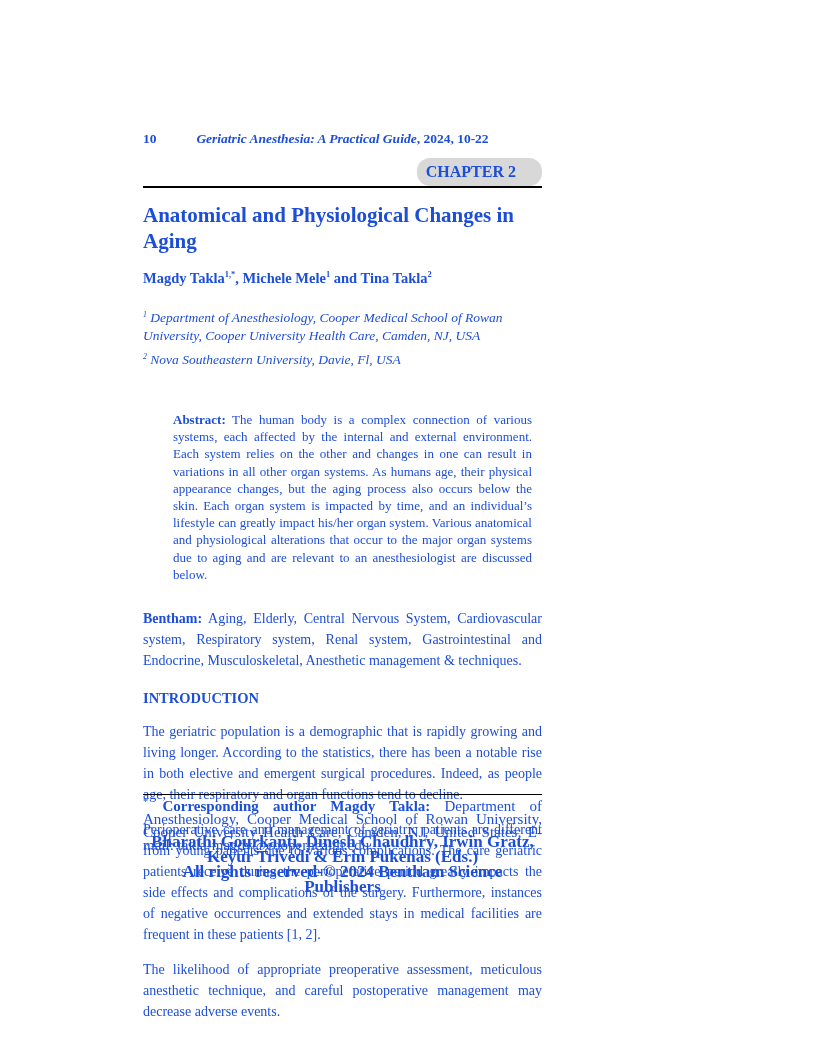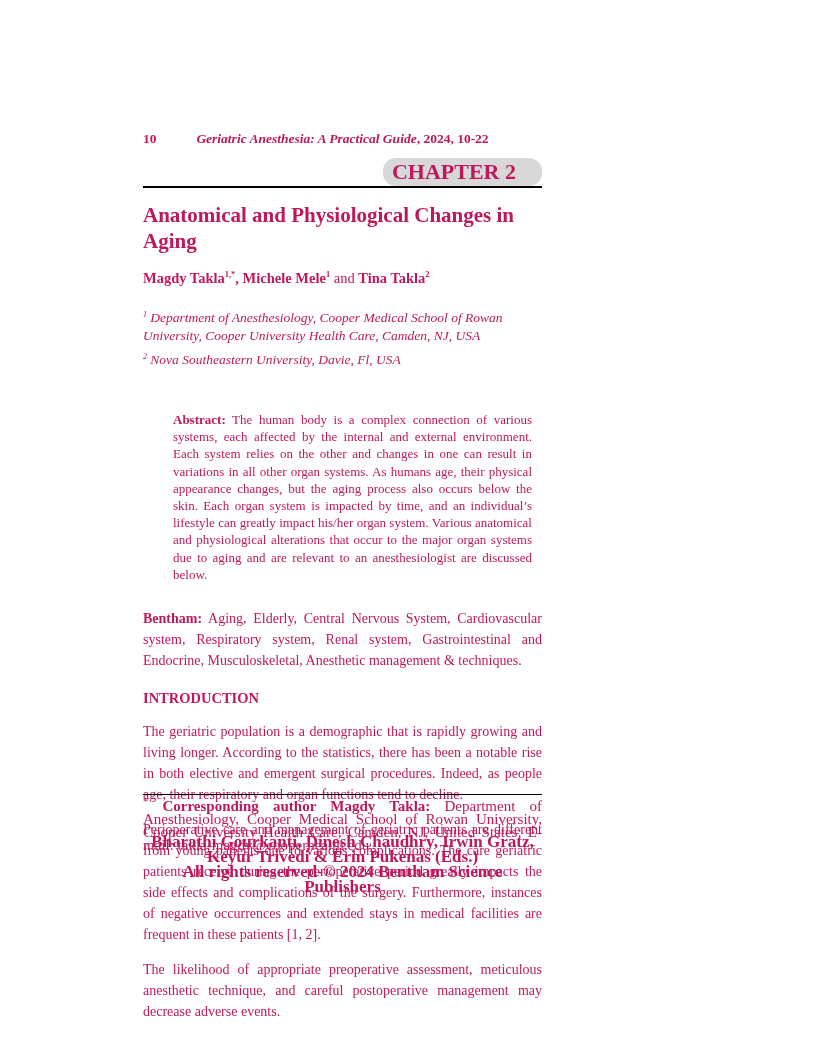--- a/index.html
+++ b/index.html
@@ -5,21 +5,21 @@
   html, body {
     margin: 0;
     padding: 0;
     background: #ffffff;
   }
   .page {
     position: relative;
     width: 680px;
     height: 1056px;
     background: #ffffff;
-    color: #be185d;
+    color: #1d4ed8;
     font-family: "Liberation Serif", "DejaVu Serif", serif;
     box-sizing: border-box;
     overflow: hidden;
   }
   .content {
     position: absolute;
     left: 143px;
     right: 138px;
     top: 130px;
   }
@@ -44,42 +44,42 @@
   }
   
   .chapter-row {
     margin-top: 11px;
     text-align: right;
     border-bottom: 2px solid #000000;
   }
   .chapter-badge {
     display: inline-block;
     background: #d8d8d8;
-    font-size: 22px;
+    font-size: 16px;
     font-weight: bold;
     line-height: 27px;
     padding: 0 26px 1px 9px;
     vertical-align: bottom;
     border-radius: 13px;
   }
   
   .doc-title {
     margin: 14px 0 0 0;
     font-size: 21px;
     font-weight: bold;
     line-height: 26px;
   }
   .authors {
     margin: 15px 0 0 0;
     font-size: 14.5px;
     font-weight: bold;
     line-height: 18px;
   }
   .authors .and {
-    font-weight: normal;
+    font-weight: bold;
   }
   sup {
     font-size: 0.58em;
     vertical-align: super;
     line-height: 0;
   }
   .affiliation {
     margin: 22px 0 0 0;
     font-style: italic;
     font-size: 13.5px;

